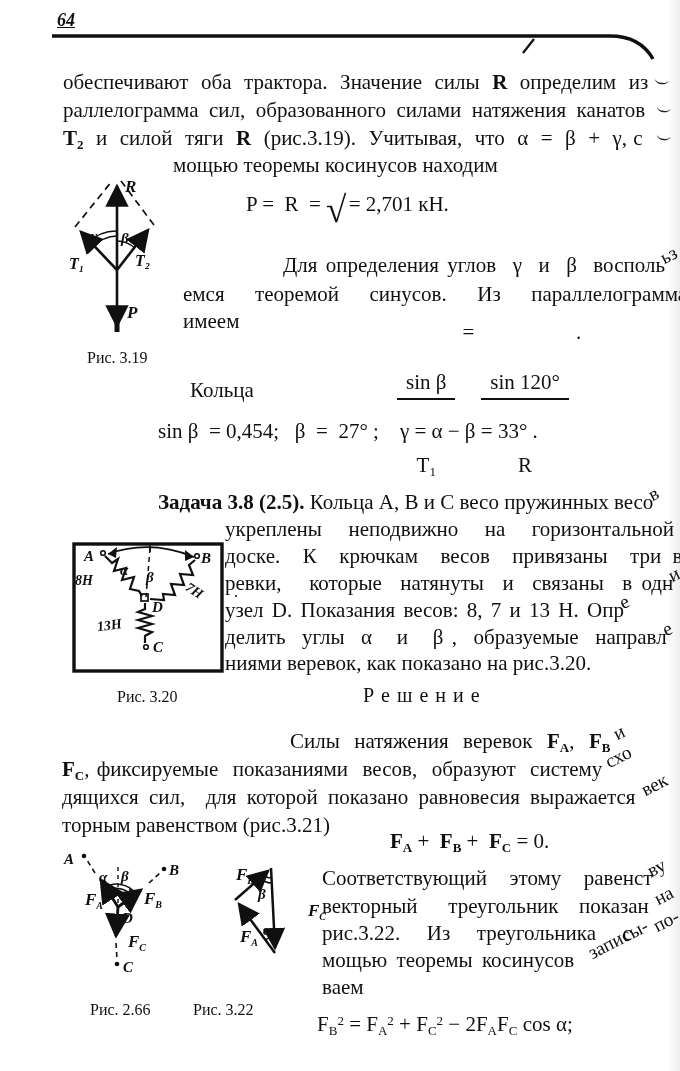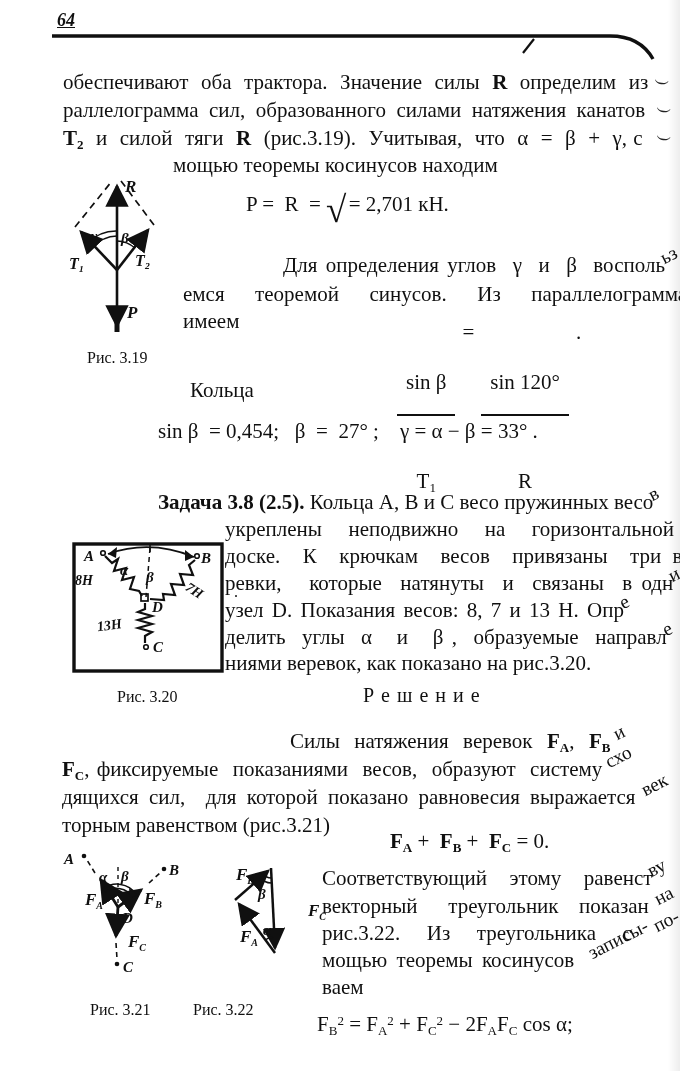--- a/index.html
+++ b/index.html
@@ -13,21 +13,21 @@
   sub{font-size:0.62em;vertical-align:-0.28em;line-height:0;}
   sup{font-size:0.62em;vertical-align:0.5em;line-height:0;}
   b{font-weight:bold;}
   .tilt{display:inline-block;transform:rotate(-27deg) translate(3px,-7px);transform-origin:left 80%;font-size:0.92em;}
   .curl{position:absolute;font-size:15px;transform:rotate(97deg);color:#222;}
   .eqrow{position:absolute;display:flex;align-items:flex-start;font-size:21px;white-space:pre;margin-left:40px;}
   .sqrt{display:inline-flex;align-items:flex-start;}
   .sqrt .sign{font-size:37px;line-height:0.9;font-weight:normal;margin-right:-3px;transform:translateY(1px);}
   .sqrt .radicand{border-top:2px solid #101010;padding:3px 5px 0 2px;}
   .frac{display:inline-block;text-align:center;vertical-align:middle;margin:0 7px;}
-  .frac .num{display:block;padding:0 9px 19px;border-bottom:2px solid #101010;}
+  .frac .num{display:block;padding:0 9px 3px;border-bottom:2px solid #101010;}
   .frac .den{display:block;padding-top:3px;}
   .fig{position:absolute;}
   .fig text{font-family:"Liberation Serif",serif;font-style:italic;fill:#101010;font-weight:bold;}
   .fsub{font-size:10px;}
   .heading{position:absolute;font-size:20px;letter-spacing:1px;white-space:pre;}
 </style>
 </head>
 <body>
 
 <div class="page">
@@ -191,21 +191,21 @@
       <path d="M30,18 A12,12 0 0 0 40,23" stroke-width="1.5"></path>
       <path d="M33,85 A16,16 0 0 1 42,82" stroke-width="1.5"></path>
     </g>
     <text x="4" y="25" font-size="17"><tspan>F</tspan><tspan dy="4" class="fsub">B</tspan></text>
     <text x="76" y="61" font-size="17"><tspan>F</tspan><tspan dy="4" class="fsub">C</tspan></text>
     <text x="8" y="87" font-size="17"><tspan>F</tspan><tspan dy="4" class="fsub">A</tspan></text>
     <text x="26" y="44" font-size="15">β</text>
     <text x="31" y="80" font-size="15">α</text>
   </svg>
 
-  <div class="t small" style="left:90px;top:1001px">Рис. 3.21</div>
+  <div class="t small" style="left:90px;top:1001px">Рис. 2.66</div>
   <div class="t small" style="left:193px;top:1001px">Рис. 3.22</div>
 
   <div class="t" style="left:322px;top:866px;word-spacing:6px"><span>Соответствующий  этому  равенст</span><span class="tilt">ву</span></div>
   <div class="t" style="left:322px;top:894px;word-spacing:5px"><span>векторный   треугольник  показан </span><span class="tilt">на</span></div>
   <div class="t" style="left:322px;top:921px;word-spacing:8px"><span>рис.3.22.  Из  треугольника  с  </span><span class="tilt">по-</span></div>
   <div class="t" style="left:322px;top:948px;word-spacing:4px"><span>мощью теоремы косинусов  </span><span class="tilt">записы-</span></div>
   <div class="t" style="left:322px;top:975px">ваем</div>
 
   <div class="t" style="left:317px;top:1012px">F<sub>B</sub><sup>2</sup> = F<sub>A</sub><sup>2</sup> + F<sub>C</sub><sup>2</sup> − 2F<sub>A</sub>F<sub>C</sub> cos α;</div>
 

